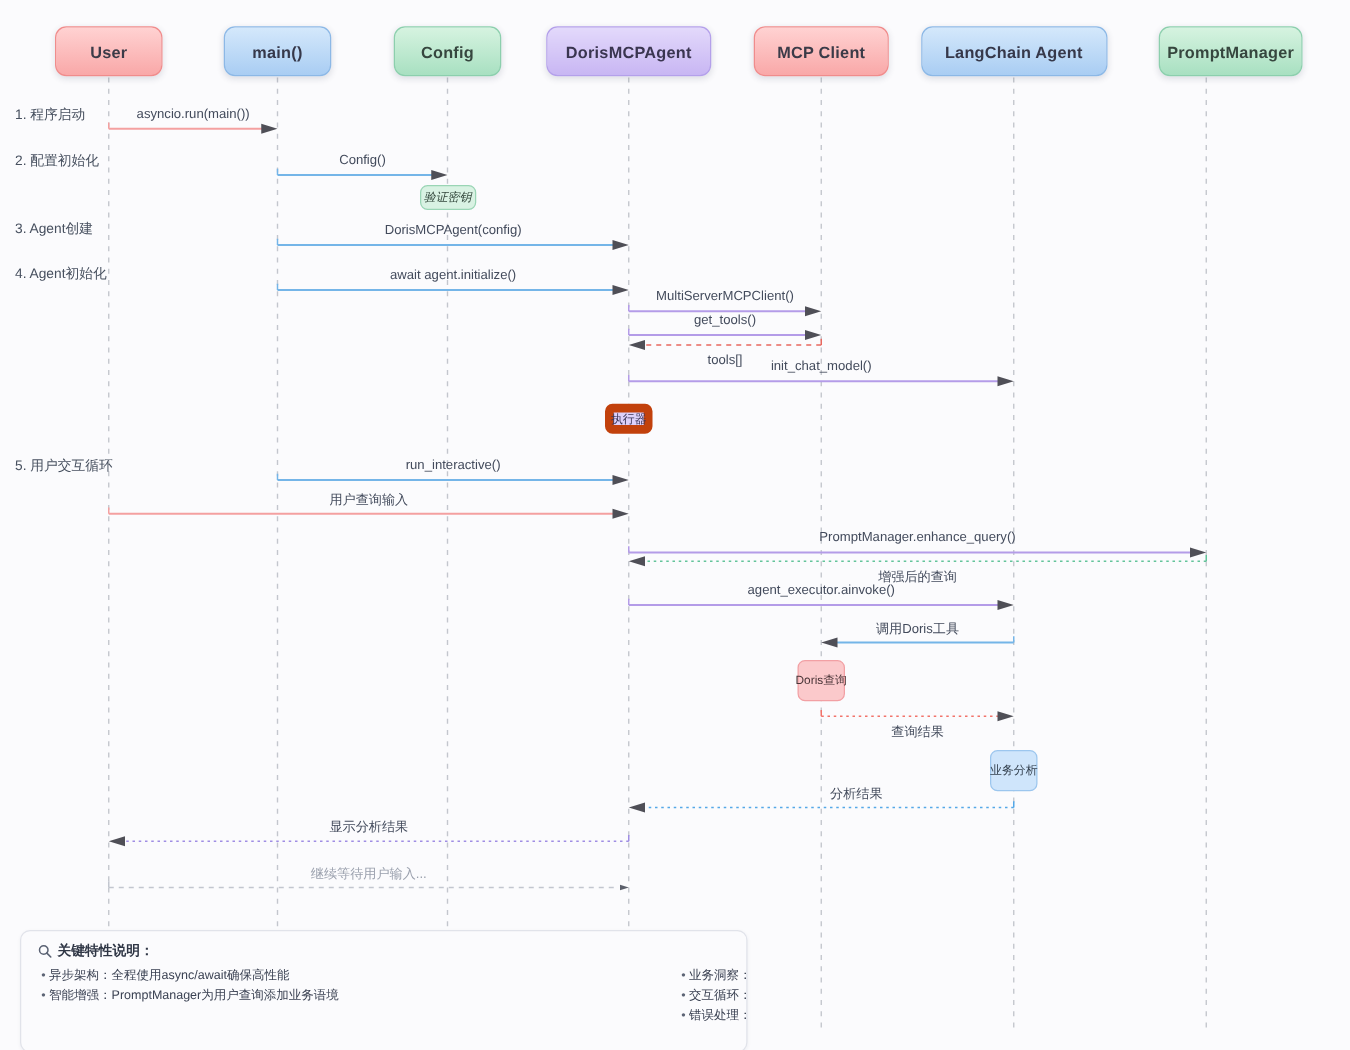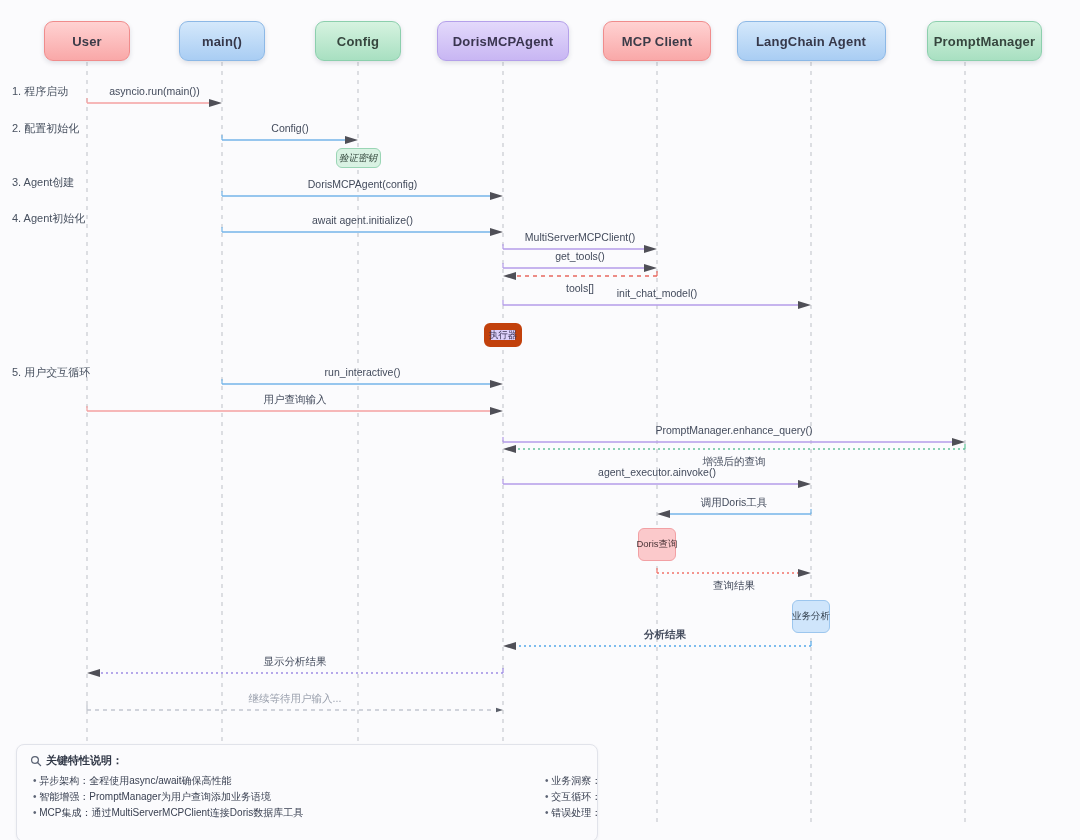--- a/index.html
+++ b/index.html
@@ -215,21 +215,21 @@
       <div class="msg-label" style="left: 580px; top: 250px;">get_tools()</div>
       <div class="msg-label" style="left: 580px; top: 282px;">tools[]</div>
       <div class="msg-label" style="left: 657px; top: 287px;">init_chat_model()</div>
       <div class="msg-label" style="left: 362.5px; top: 366px;">run_interactive()</div>
       <div class="msg-label" style="left: 295px; top: 393px;">用户查询输入</div>
       <div class="msg-label" style="left: 734px; top: 424px;">PromptManager.enhance_query()</div>
       <div class="msg-label" style="left: 734px; top: 455px;">增强后的查询</div>
       <div class="msg-label" style="left: 657px; top: 466px;">agent_executor.ainvoke()</div>
       <div class="msg-label" style="left: 734px; top: 496px;">调用Doris工具</div>
       <div class="msg-label" style="left: 734px; top: 579px;">查询结果</div>
-      <div class="msg-label" style="left: 665px; top: 628px; font-weight: bold;">分析结果</div>
+      <div class="msg-label" style="left: 685px; top: 628px;">分析结果</div>
       <div class="msg-label" style="left: 295px; top: 655px;">显示分析结果</div>
       <div class="msg-label muted" style="left: 295px; top: 692px;">继续等待用户输入...</div>
     </div>
 
   <div id="notes">
       <div class="note n-green" style="left: 335.5px; top: 148px; width: 45px; height: 20px; font-style: italic;">
         <span>验证密钥</span>
       </div>
       <div class="note n-purple" style="left: 484px; top: 323px; width: 38px; height: 24px;">
         <span>执行器</span>
@@ -246,21 +246,20 @@
     <div id="legend-title">
       <svg width="12" height="12" viewBox="0 0 12 12">
         <circle cx="5" cy="5" r="3.4" fill="none" stroke="#5a6273" stroke-width="1.2"></circle>
         <line x1="7.5" y1="7.5" x2="10.6" y2="10.6" stroke="#5a6273" stroke-width="1.3" stroke-linecap="round"></line>
       </svg>
       <span>关键特性说明：</span>
     </div>
     <div class="legend-col" id="legend-col-left">
         <span class="legend-item"><span class="legend-bullet">• </span><span>异步架构：全程使用async/await确保高性能</span></span>
         <span class="legend-item"><span class="legend-bullet">• </span><span>智能增强：PromptManager为用户查询添加业务语境</span></span>
-        <span class="legend-item"><span class="legend-bullet">• </span><span>MCP集成：通过MultiServerMCPClient连接Doris数据库工具</span></span>
       </div>
     <div class="legend-col" id="legend-col-right">
         <span class="legend-item"><span class="legend-bullet">• </span><span>业务洞察：</span></span>
         <span class="legend-item"><span class="legend-bullet">• </span><span>交互循环：</span></span>
         <span class="legend-item"><span class="legend-bullet">• </span><span>错误处理：</span></span>
       </div>
   </div>
 
 </div>
 

